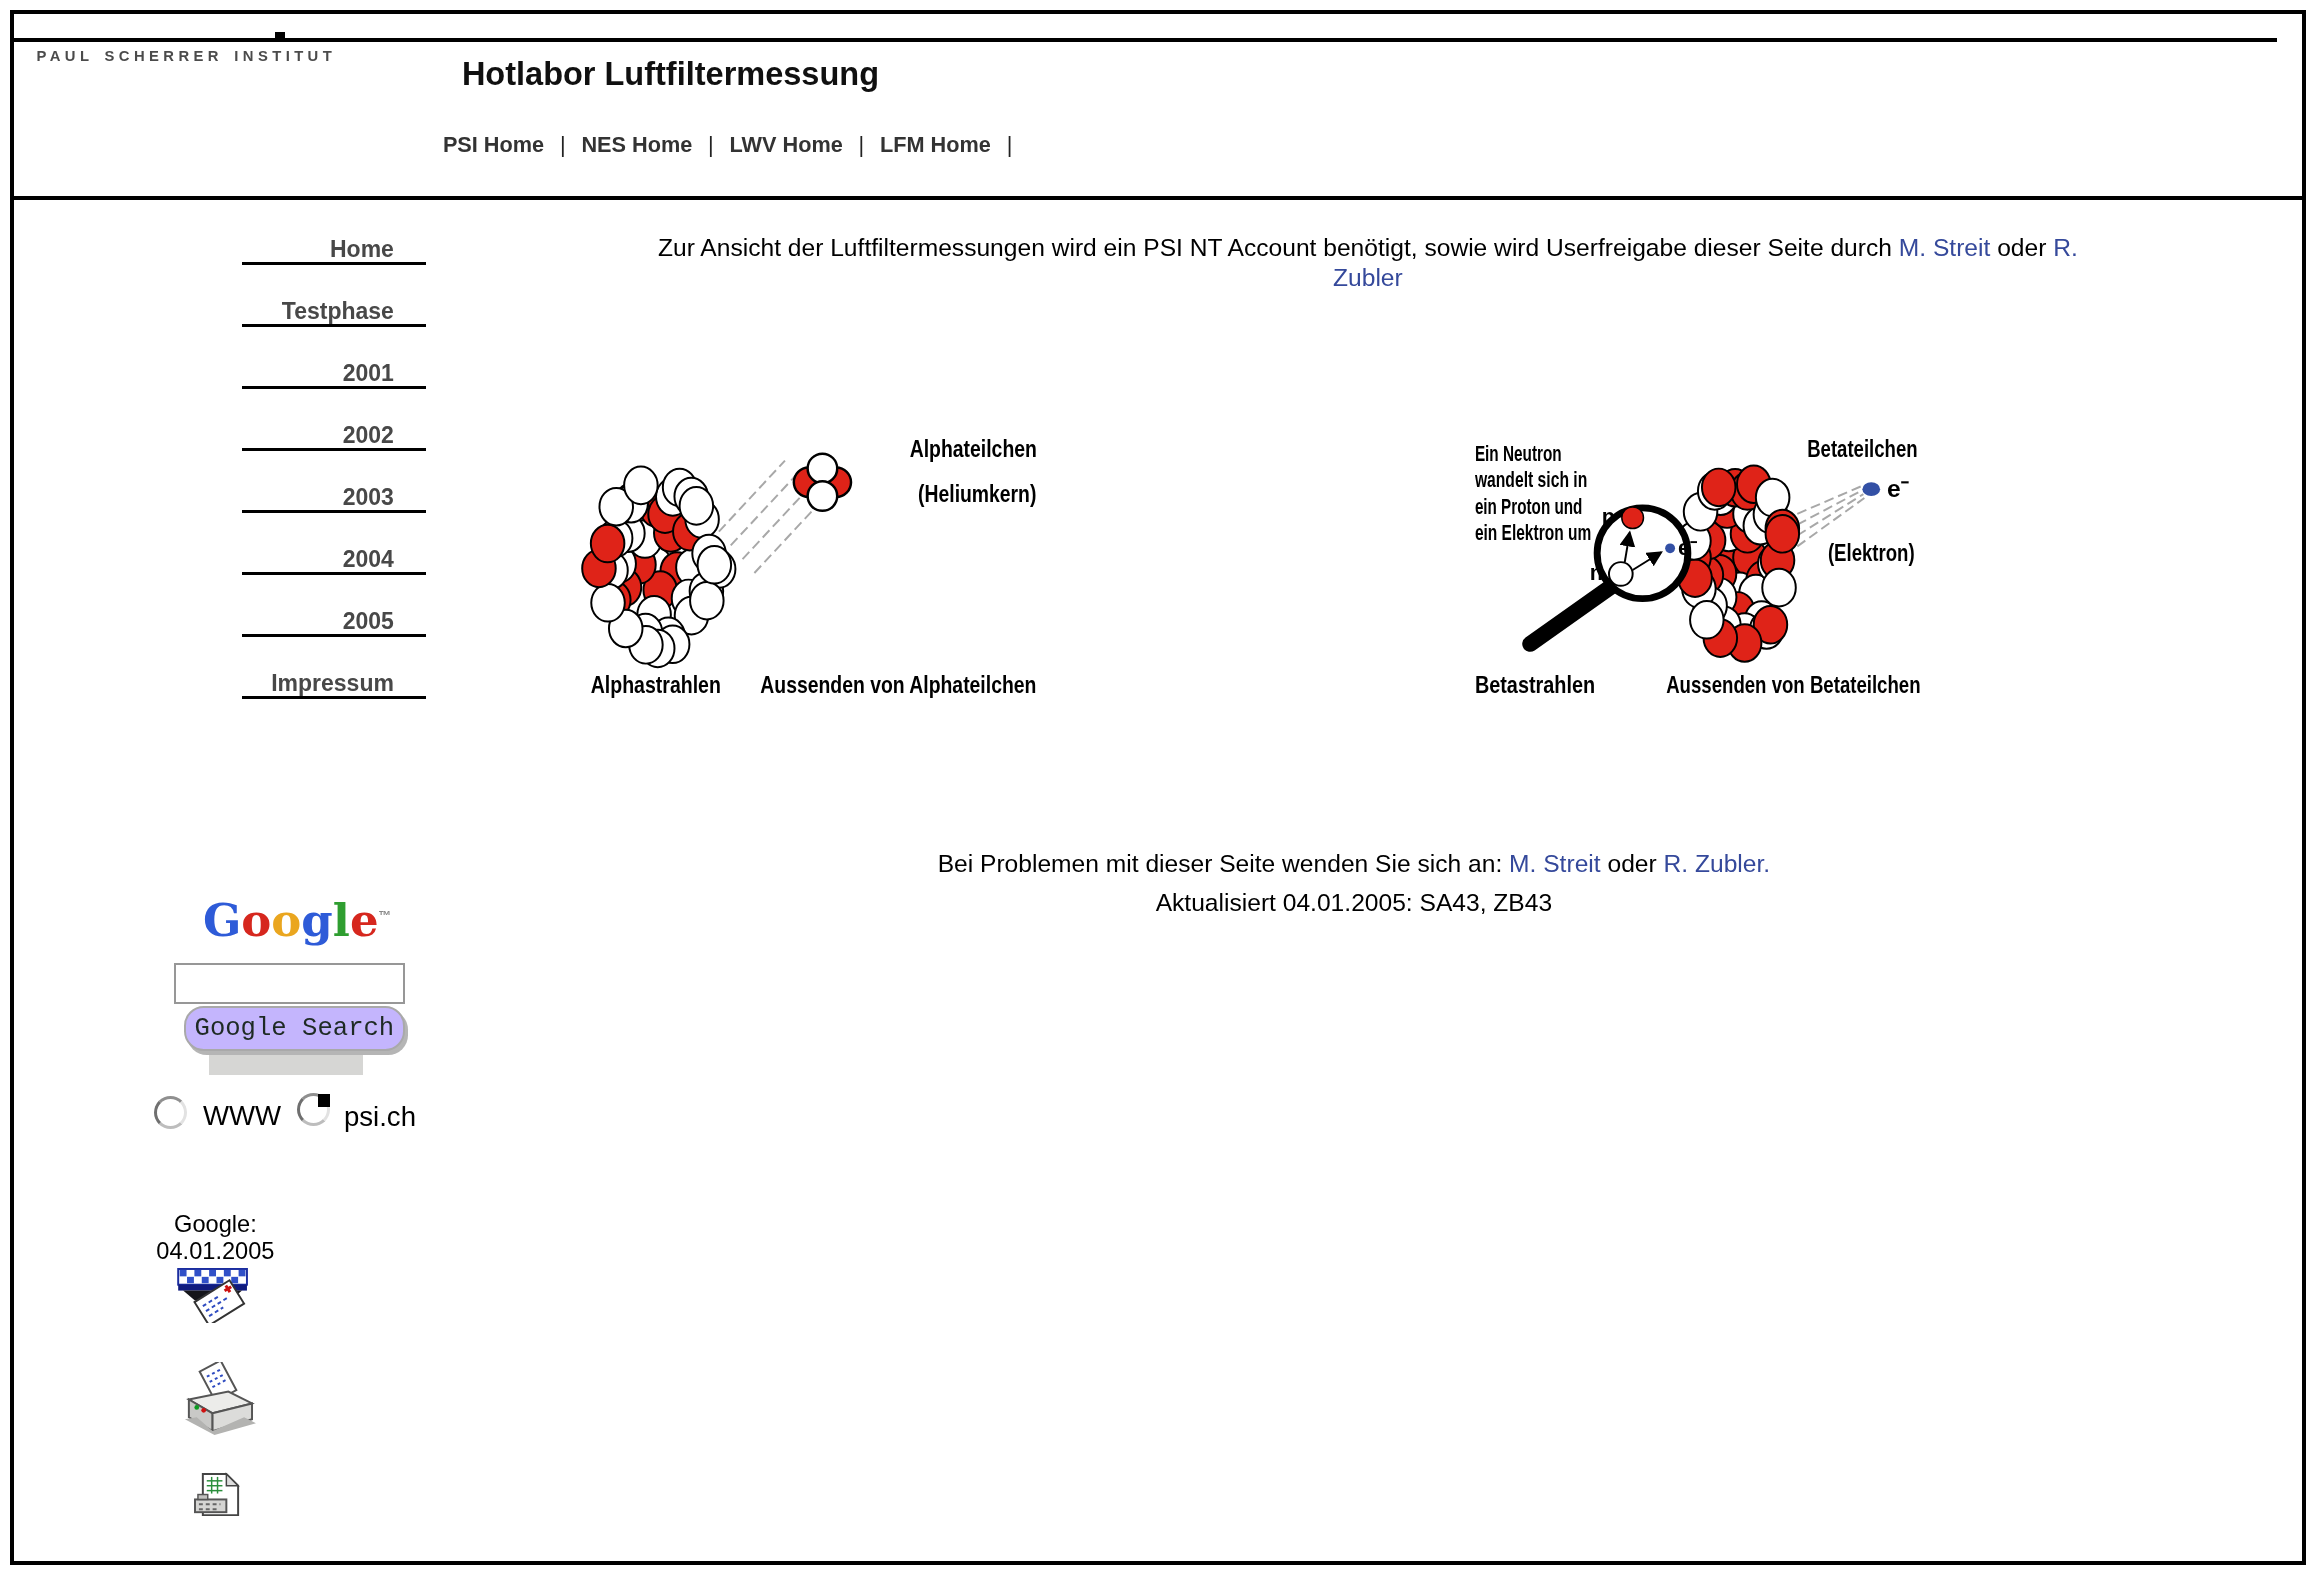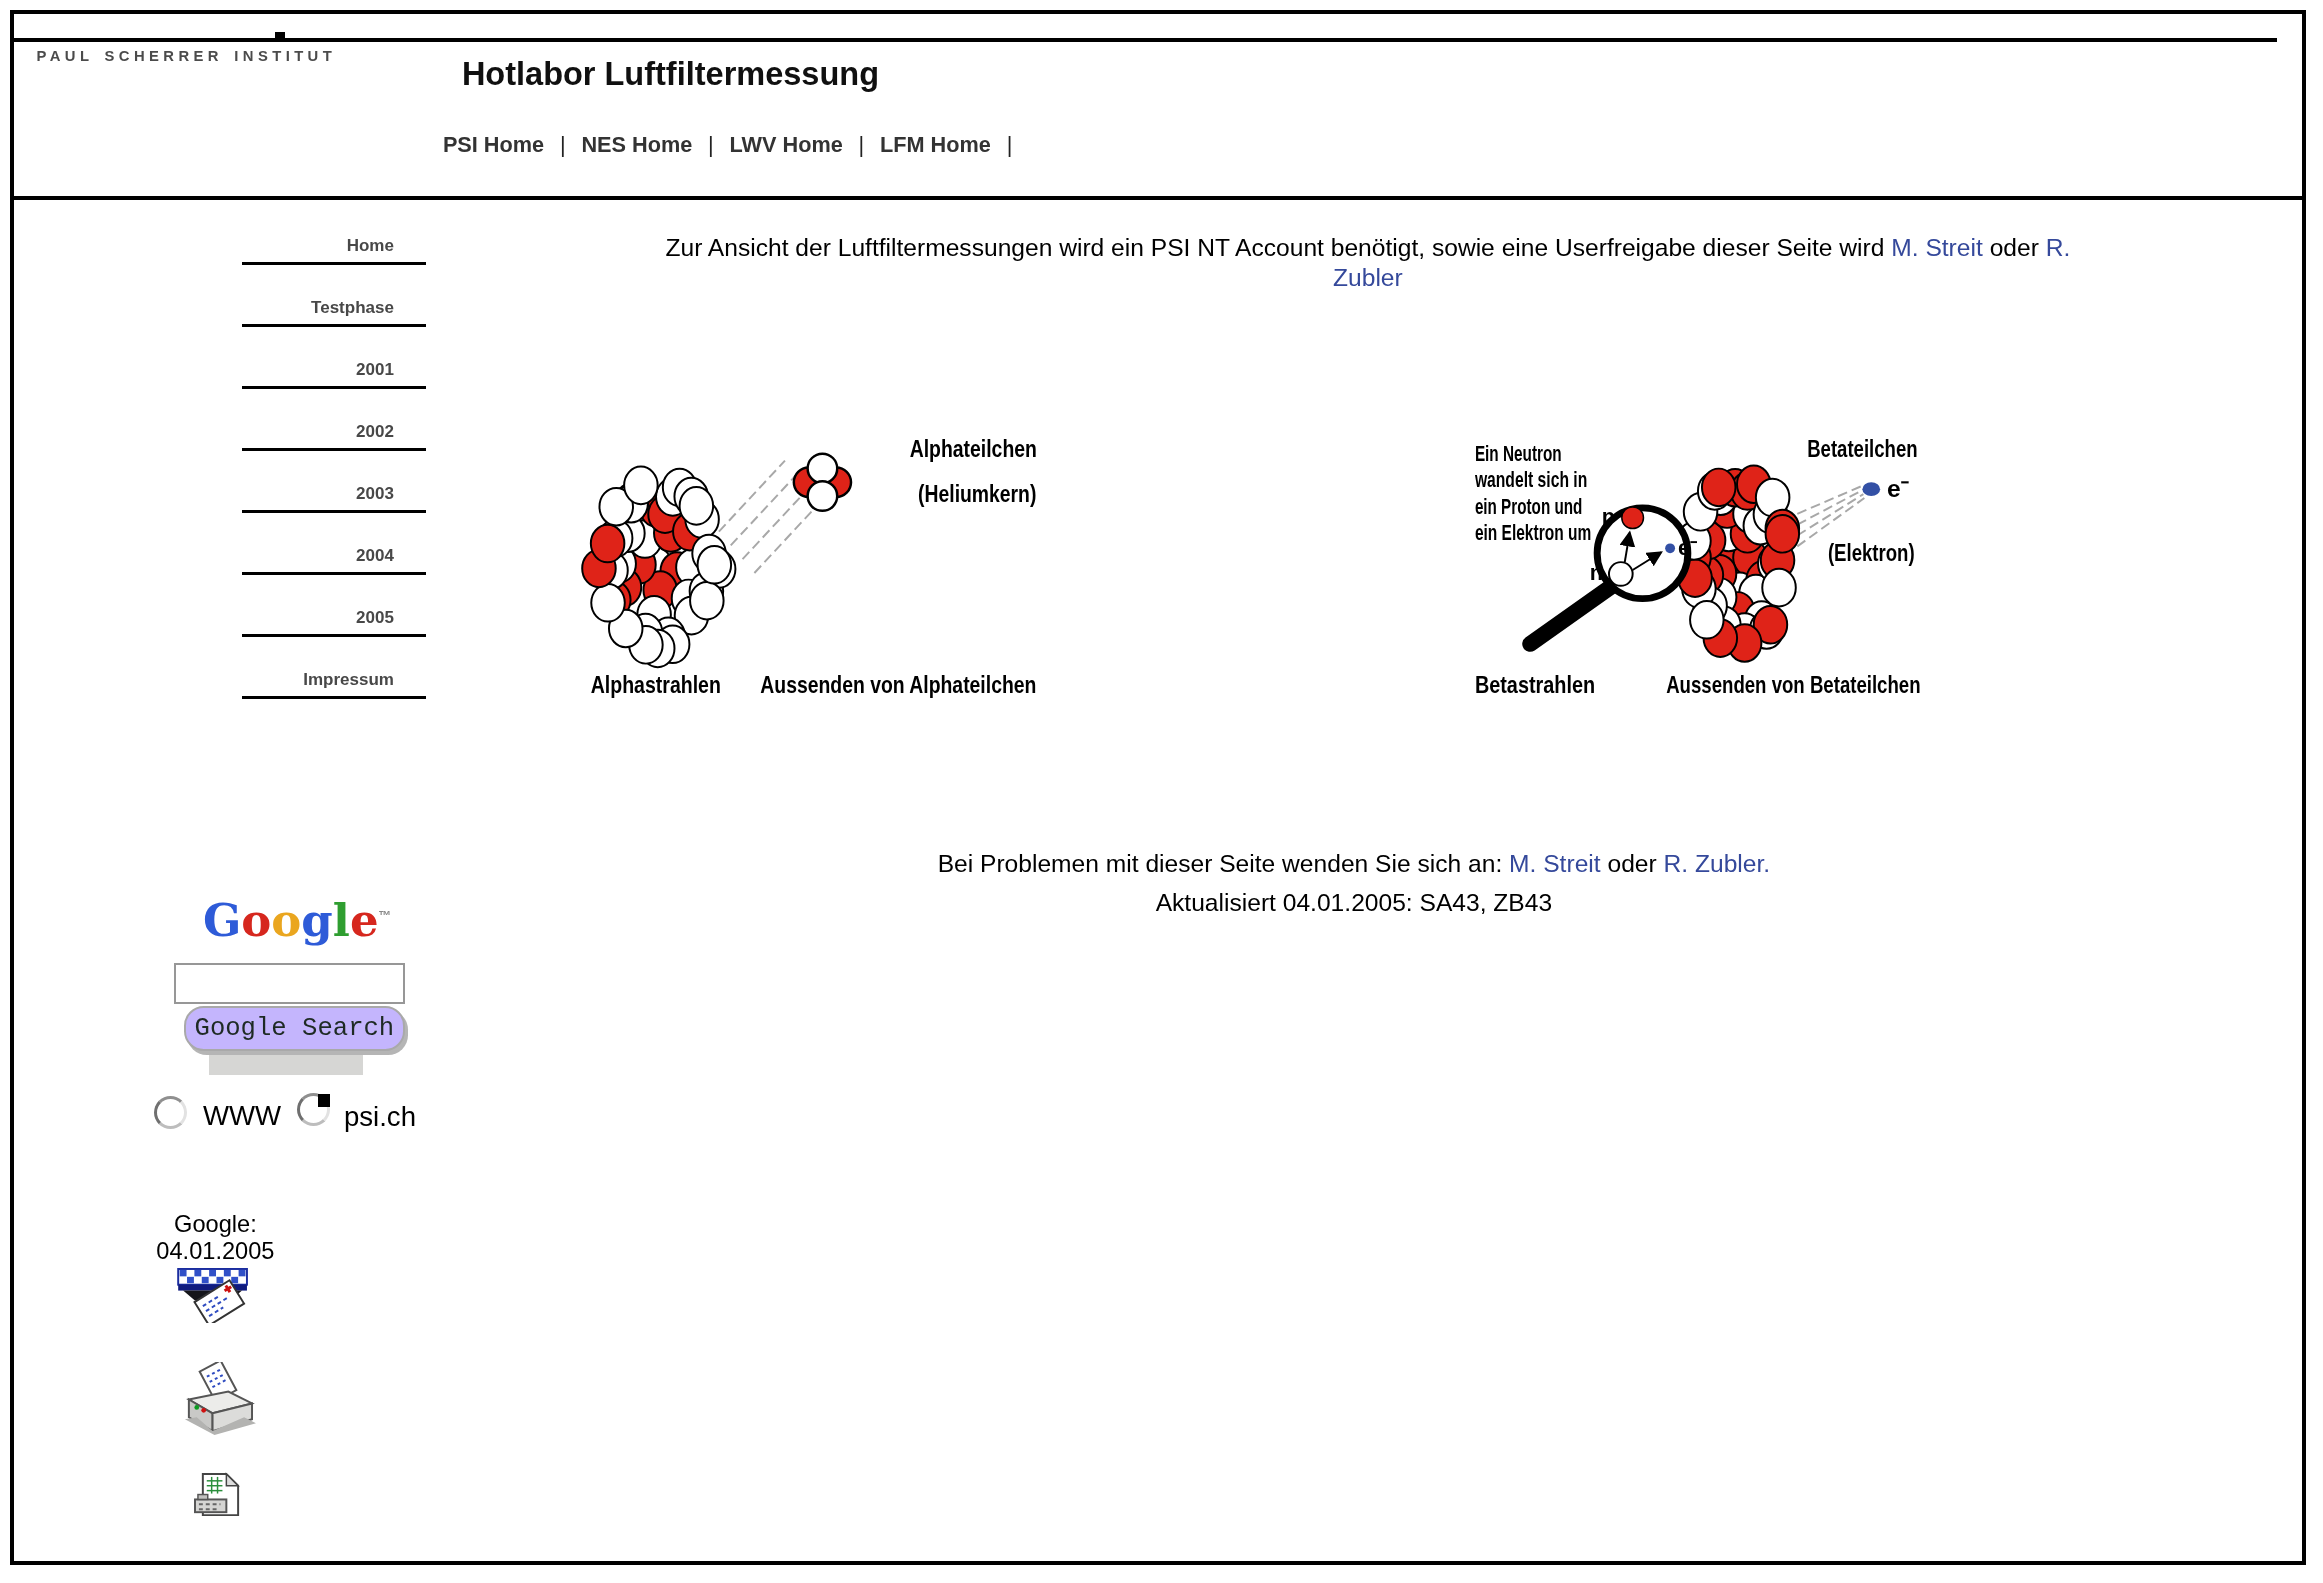--- a/index.html
+++ b/index.html
@@ -10,21 +10,21 @@
   .topline{left:0;top:24.6px;width:2263px;height:3.9px;background:#000;}
   .notch{left:261px;top:17.7px;width:9.9px;height:7.9px;background:#000;}
   .headersep{left:0;top:182px;width:100%;height:3.9px;background:#000;}
   .brand{left:22.7px;top:34px;font-size:14.8px;font-weight:bold;letter-spacing:4.4px;word-spacing:3px;color:#4b4b4b;}
   .title{left:448px;top:42px;font-size:32.5px;font-weight:bold;color:#101010;}
   .nav{left:429px;top:118px;font-size:21.7px;font-weight:bold;color:#333;white-space:nowrap;}
   .nav-item{margin-right:15.8px;cursor:pointer;}
   .nav-sep{margin-right:15.8px;color:#222;font-weight:normal;}
   #sidebar{left:228px;top:0;width:184px;height:788px;}
   .side-item{position:absolute;left:0;width:152px;padding-right:32.5px;height:26.6px;border-bottom:3px solid #000;
-             text-align:right;font-size:17px;font-weight:bold;color:#484848;cursor:pointer;}
+             text-align:right;font-size:23px;font-weight:bold;color:#484848;cursor:pointer;}
   .glogo{left:189px;top:880px;font-family:"DejaVu Serif",serif;font-size:45px;font-weight:bold;white-space:nowrap;}
   .glogo sup{font-size:12.8px;color:#888;font-family:"Liberation Sans",sans-serif;}
   .ginput{left:160px;top:949px;width:219px;height:37px;border:2px solid #979797;background:#fff;font-size:23.6px;padding:0 3.9px;}
   .gbtn{left:170px;top:992px;width:221px;height:45px;background:#c4b5fd;border:2px solid #a9a9a9;border-radius:19.7px;
         font-family:Liberation Mono, monospace;font-size:25.6px;color:#1e2a24;box-shadow:3px 3.9px 0 rgba(120,120,120,.55);cursor:pointer;}
   .gstrip{left:195px;top:1041px;width:154px;height:19.7px;background:#d6d6d4;}
   .radio{width:27.6px;height:27.6px;border-radius:50%;background:#fff;border:3.9px solid;
          border-color:#8f8f8f #e2e2e2 #bdbdbd #6f6f6f;cursor:pointer;}
   .rdot{position:absolute;right:-3px;top:-2px;width:12.8px;height:12.8px;background:#000;}
   .rlabel{font-size:27.6px;color:#000;}
@@ -135,21 +135,21 @@
         <line x1="25" y1="5" x2="25" y2="22"></line>
       </g>
       <rect x="2" y="28" width="32" height="13" fill="#d5d5d3" stroke="#555" stroke-width="2"></rect>
       <rect x="5" y="23" width="10" height="5" fill="#c2c2c0" stroke="#555" stroke-width="1.5"></rect>
       <line x1="6" y1="33" x2="28" y2="33" stroke="#666" stroke-width="2" stroke-dasharray="4 3"></line>
       <line x1="6" y1="38" x2="24" y2="38" stroke="#666" stroke-width="2" stroke-dasharray="4 3"></line>
     </svg>
   </span>
 
   <div class="a intro">
-    <span>Zur Ansicht der Luftfiltermessungen wird ein PSI NT Account benötigt, sowie eine Userfreigabe dieser Seite wird </span><a class="lnk">M. Streit</a><span> oder </span><a class="lnk">R.</a><br>
+    <span>Zur Ansicht der Luftfiltermessungen wird ein PSI NT Account benötigt, sowie wird Userfreigabe dieser Seite durch </span><a class="lnk">M. Streit</a><span> oder </span><a class="lnk">R.</a><br>
     <a class="lnk">Zubler</a>
   </div>
 
   <span class="a" style="left:557px;top:409px;">
     <svg width="493" height="296" viewBox="0 0 500 300">
       <g class="speed">
         <line x1="150" y1="110" x2="217" y2="38"></line>
         <line x1="162" y1="124" x2="229" y2="52"></line>
         <line x1="174" y1="138" x2="241" y2="66"></line>
         <line x1="186" y1="152" x2="253" y2="80"></line>

